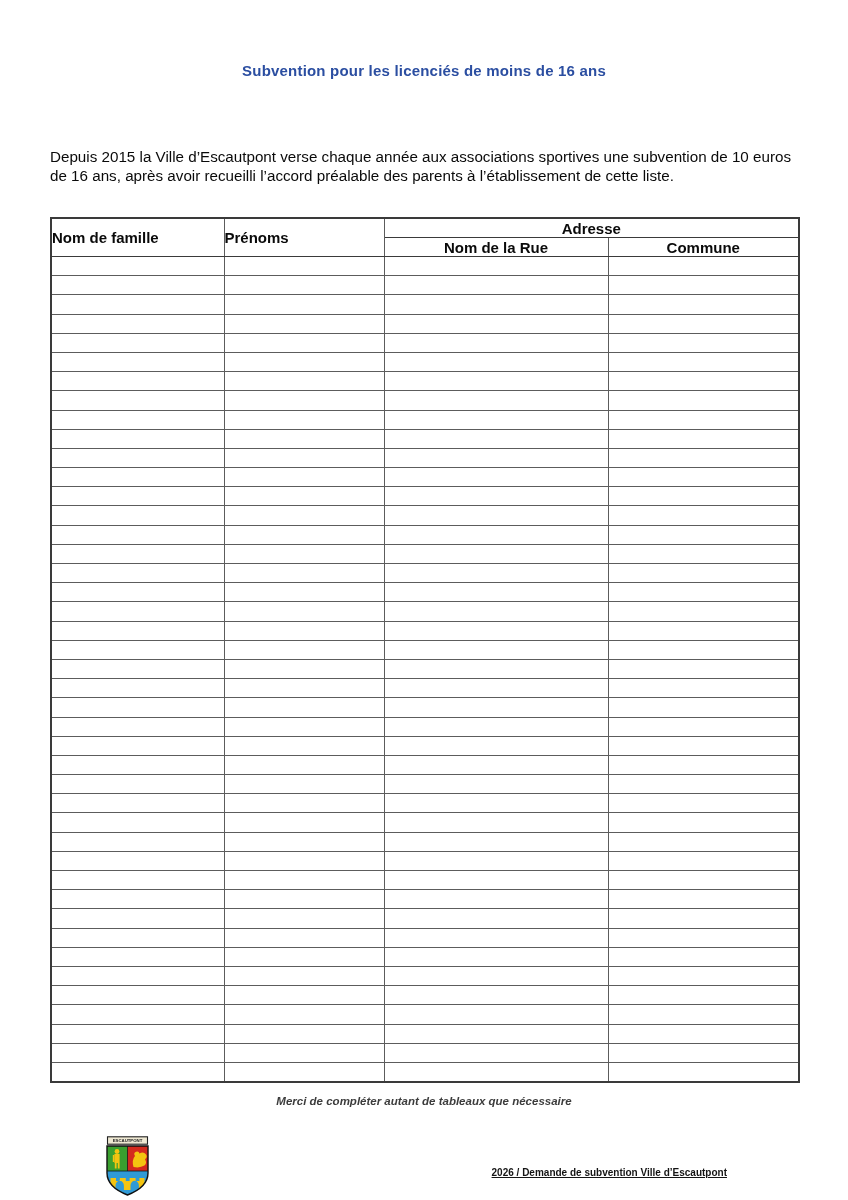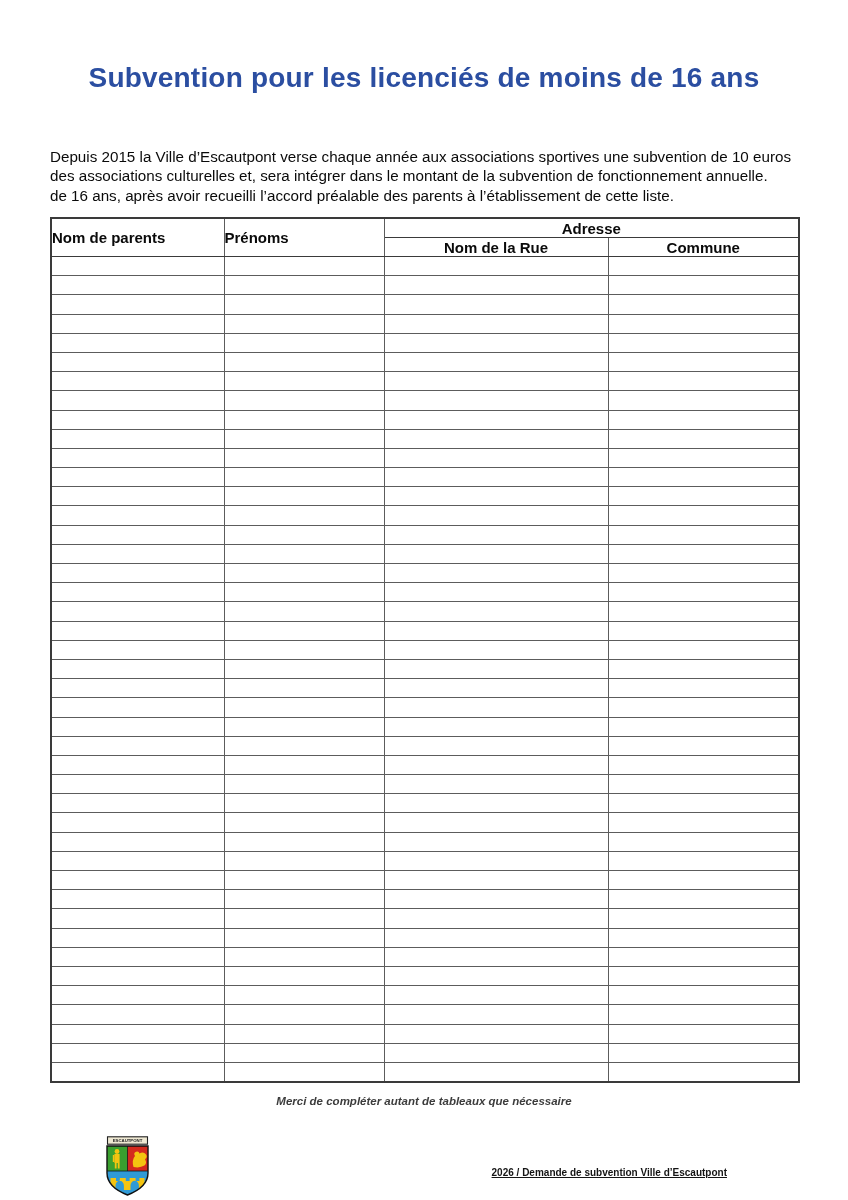--- a/index.html
+++ b/index.html
@@ -12,21 +12,21 @@
   .page {
     position: relative;
     width: 848px; height: 1200px;
     background: #fff;
     overflow: hidden;
   }
   .doc-title {
     position: absolute;
     top: 62px; left: 0; width: 100%;
     text-align: center;
-    font-size: 28px;
+    font-size: 15px;
     font-weight: bold;
     color: #2b4ea1;
     letter-spacing: 0.2px;
   }
   .intro {
     position: absolute;
     top: 103px; left: 50px; width: 752px;
     font-size: 15.2px;
     line-height: 19.4px;
     color: #0a0a0a;
@@ -85,34 +85,33 @@
 </style>
 </head>
 <body>
 
 <div class="page">
 
   <div class="doc-title">Subvention pour les licenciés de moins de 16 ans</div>
 
   <div class="intro">
     <span>Depuis 2015 la Ville d’Escautpont verse chaque année aux associations sportives une subvention de 10 euros</span>
-    <span>des associations culturelles et, sera intégrer dans le montant de la subvention de fonctionnement annuelle.</span>
     <span>de 16 ans, après avoir recueilli l’accord préalable des parents à l’établissement de cette liste.</span>
   </div>
 
   <table class="licensees">
     <colgroup>
       <col style="width:173px">
       <col style="width:160px">
       <col style="width:224px">
       <col style="width:191px">
     </colgroup>
     <thead>
       <tr>
-        <th class="col-family" rowspan="2">Nom de parents</th>
+        <th class="col-family" rowspan="2">Nom de famille</th>
         <th class="col-prenoms" rowspan="2">Prénoms</th>
         <th class="col-address" colspan="2">Adresse</th>
       </tr>
       <tr>
         <th class="col-street">Nom de la Rue</th>
         <th class="col-commune">Commune</th>
       </tr>
     </thead>
     <tbody id="licensees-tbody">
         <tr>

